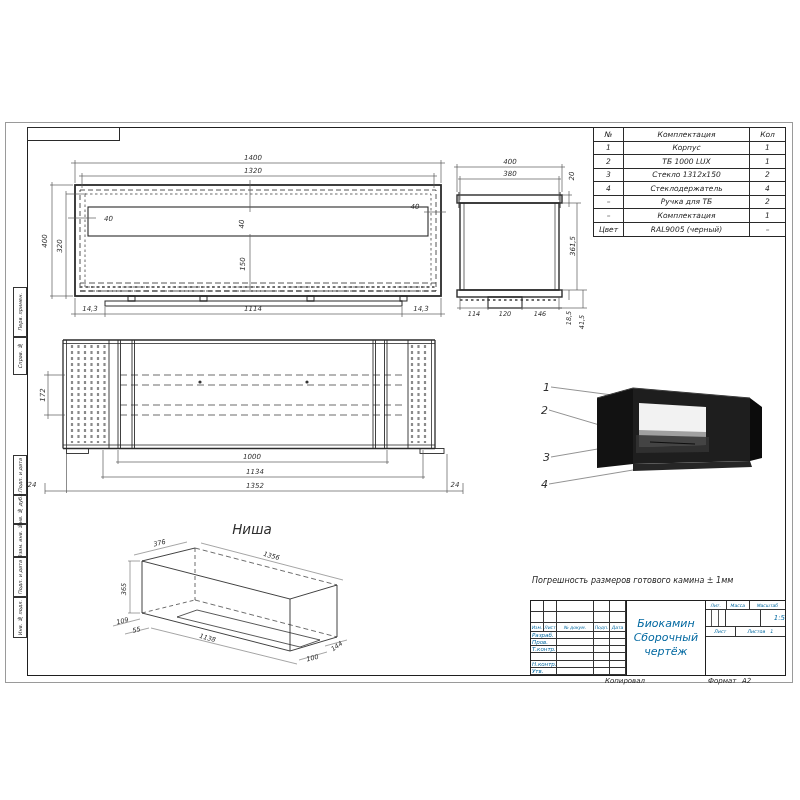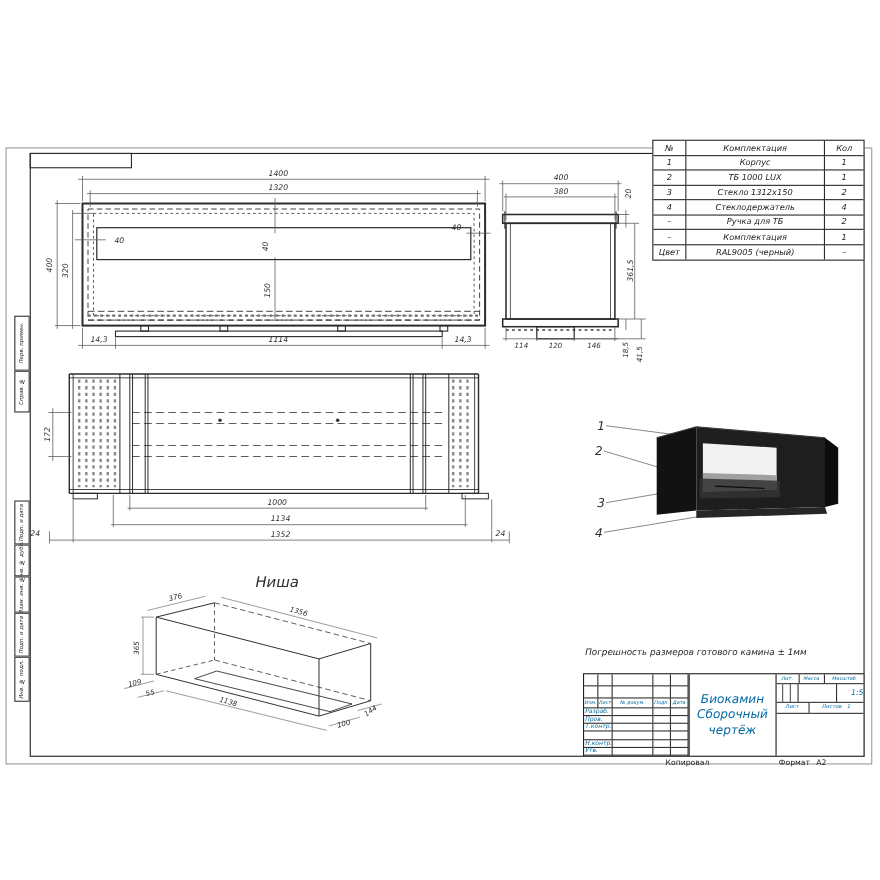--- a/index.html
+++ b/index.html
@@ -1,18 +1,18 @@
 <!DOCTYPE html>
 <html><head>
 <meta charset="utf-8">
 <style>
   html,body { margin:0; padding:0; background:#fff; }
   #canvas { position:relative; width:800px; height:800px; background:#fff; overflow:hidden;
             font-family:"DejaVu Sans", sans-serif; }
-  .abs { position:absolute;margin-top:12px; }
+  .abs { position:absolute; }
   .outer-frame { left:5px; top:122px; width:788px; height:561px; border:1px solid #9a9a9a; box-sizing:border-box; }
   .inner-frame { left:27px; top:127px; width:759px; height:549px; border:1.8px solid #1f1f1f; box-sizing:border-box; }
   .corner-box { left:27px; top:127px; width:93px; height:14px; border:1.2px solid #2a2a2a; box-sizing:border-box; }
   .side-box { position:absolute; left:13px; width:14px; border:1px solid #333; box-sizing:border-box;
               display:flex; align-items:center; justify-content:center; background:#fff; }
   .side-box span { writing-mode:vertical-rl; transform:rotate(180deg); font-size:5px; font-style:italic;
                    color:#222; white-space:nowrap; }
   
   #parts-table { position:absolute; left:593px; top:127px; width:193px; height:110px;
                  display:grid; grid-template-columns:30px 1fr 35px; grid-auto-rows:1fr;
@@ -41,21 +41,21 @@
                display:flex; flex-direction:column; align-items:center; justify-content:center;
                font-size:11px; font-style:italic; text-align:center; line-height:1.25; }
   .tb-right { flex:1; display:flex; flex-direction:column; }
   .tbr-head { height:8px; display:flex; border-bottom:0.8px solid #333; }
   .tbr-head div { border-right:0.8px solid #333; font-size:4.5px; font-style:italic;
                   display:flex; align-items:center; justify-content:center; overflow:hidden; white-space:nowrap; }
   .tbr-vals { height:16px; display:flex; border-bottom:0.8px solid #333;gap:13px; }
   .lit-mini { flex:1; border-right:0.6px solid #555; }
   .tbr-sheets { height:9px; display:flex; border-bottom:0.8px solid #333; font-size:4.8px; font-style:italic; }
   .tbr-org { flex:1; }
-  .footer-txt { font-size:7px; color:#222; }
+  .footer-txt { font-size:7px; font-style:italic; color:#222; }
 </style>
 </head>
 <body>
 
 <div id="canvas">
 
   <div class="abs outer-frame"></div>
   <div class="abs inner-frame"></div>
   <div class="abs corner-box"></div>
 

